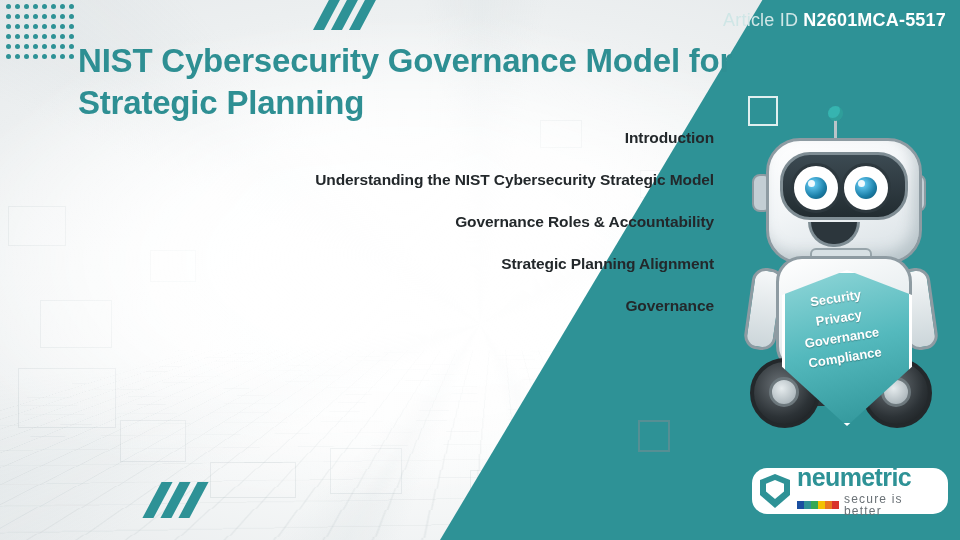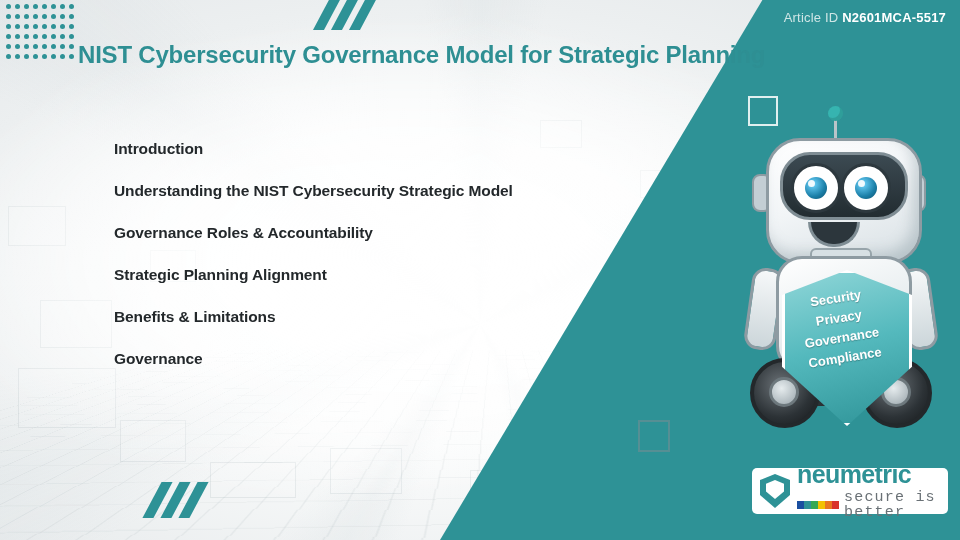--- a/index.html
+++ b/index.html
@@ -138,49 +138,50 @@
     border: 2px solid rgba(255,255,255,.85);
   }
   .osq-1 { right: 182px; top: 96px; width: 26px; height: 26px; }
   .osq-2 { right: 290px; top: 420px; width: 28px; height: 28px; border-color: rgba(120,140,148,.55); }
 
   
   .article-id {
     position: absolute;
     right: 14px;
     top: 10px;
-    font-size: 13px;
+    font-size: 18px;
     color: #cfe6e6;
     letter-spacing: .2px;
     white-space: nowrap;
   }
   .article-id b {
     color: #ffffff;
     font-weight: 700;
   }
 
   
   .title {
     position: absolute;
     left: 78px;
     top: 40px;
     width: 760px;
-    font-size: 24px;
+    font-size: 33px;
     line-height: 1.28;
     font-weight: 700;
     color: #2e8f93;
     letter-spacing: -.2px;
   }
 
   
   .toc {
     position: absolute;
     left: 114px;
-    top: 140px;
+    top: 129px;
     width: 600px;
+    text-align: right;
   }
   .toc-item {
     font-size: 15.5px;
     font-weight: 700;
     color: #23282b;
     margin-bottom: 24px;
     letter-spacing: -.1px;
   }
 
   
@@ -295,21 +296,21 @@
   }
 
   
   .logo {
     position: absolute;
     right: 12px;
     bottom: 26px;
     width: 196px;
     height: 46px;
     background: #ffffff;
-    border-radius: 5px;
+    border-radius: 15px;
     display: flex;
     align-items: center;
     padding: 0 8px;
     box-sizing: border-box;
     gap: 7px;
   }
   .logo-shield {
     width: 30px; height: 34px; flex: 0 0 auto;
     background: #2e9296;
     clip-path: polygon(50% 0, 100% 18%, 100% 62%, 50% 100%, 0 62%, 0 18%);
@@ -322,21 +323,21 @@
   }
   .logo-text { display: flex; flex-direction: column; line-height: 1; }
   .logo-word {
     font-size: 25px; font-weight: 700; color: #2e9296; letter-spacing: -.6px;
   }
   .logo-word .alt { color: #2e9296; }
   .logo-sub-row { display: flex; align-items: center; gap: 5px; margin-top: 3px; }
   .logo-bars { display: flex; height: 8px; }
   .logo-bars i { display: block; width: 7px; height: 8px; }
   .logo-tag {
-    font-size: 15px; color: #6a7176; letter-spacing: 1.2px; font-family: Liberation Mono, monospace;
+    font-size: 12px; color: #6a7176; letter-spacing: 1.2px;
   }
 </style>
 </head>
 <body>
 
 <div class="slide">
 
   <div class="bg-base"></div>
   <div class="bg-perspective"></div>
   <div class="bg-rays"></div>
@@ -428,21 +429,20 @@
     <b>N2601MCA-5517</b>
   </div>
 
   <div class="title">NIST Cybersecurity Governance Model for Strategic Planning</div>
 
   <div class="toc">
     <div class="toc-item">Introduction</div>
     <div class="toc-item">Understanding the NIST Cybersecurity Strategic Model</div>
     <div class="toc-item">Governance Roles &amp; Accountability</div>
     <div class="toc-item">Strategic Planning Alignment</div>
-    <div class="toc-item">Benefits &amp; Limitations</div>
     <div class="toc-item">Governance</div>
   </div>
 
   <div class="robot">
     <div class="r-antenna-stem"></div>
     <div class="r-antenna-ball"></div>
     <div class="r-ear l"></div>
     <div class="r-ear r"></div>
     <div class="r-head"></div>
     <div class="r-visor">

